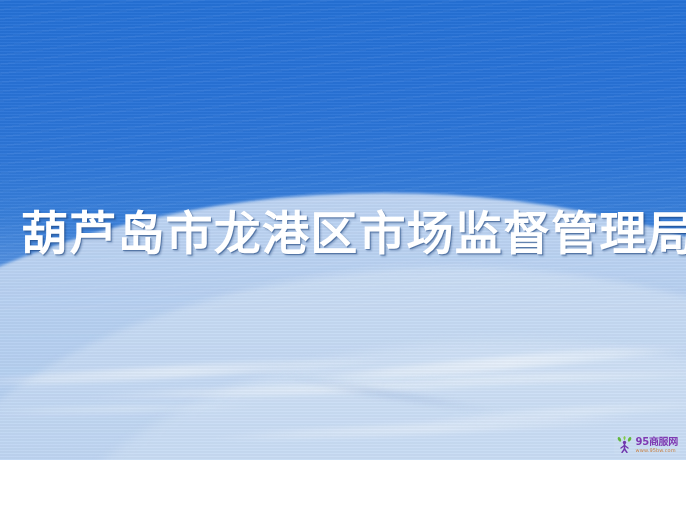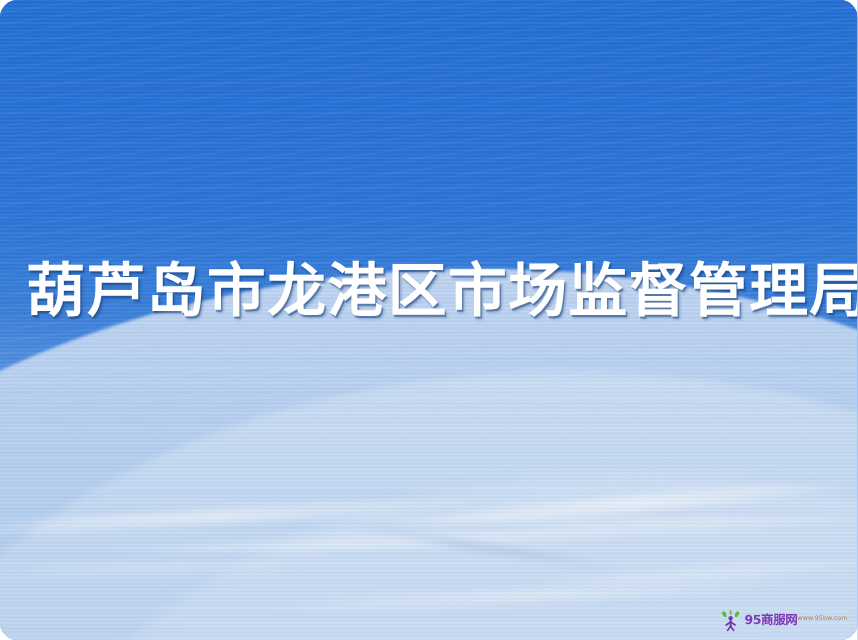--- a/index.html
+++ b/index.html
@@ -8,24 +8,23 @@
     padding: 0;
     background: #ffffff;
   }
   body {
     font-family: "DejaVu Sans", "Liberation Sans", sans-serif;
   }
 
   .banner {
     position: relative;
     width: 686px;
-    height: 512px;
+    height: 460px;
     overflow: hidden;
     background: #2470d6;
-    border-radius: 14px;
   }
 
   
   .bg-base {
     position: absolute;
     inset: 0;
     background: linear-gradient(
       to bottom,
       #2571d6 0%,
       #2872d7 18%,
@@ -191,21 +190,21 @@
     border-radius: 2px;
   }
   .wm-mark {
     width: 17px;
     height: 17px;
     flex: 0 0 17px;
     position: relative;
   }
   .wm-text {
     display: flex;
-    flex-direction: row;
+    flex-direction: column;
     line-height: 1;
   }
   .wm-name {
     font-family: "DejaVu Sans", "Liberation Sans", sans-serif;
     font-size: 10px;
     font-weight: 700;
     color: #7a2fae;
     letter-spacing: -0.3px;
     white-space: nowrap;
   }

